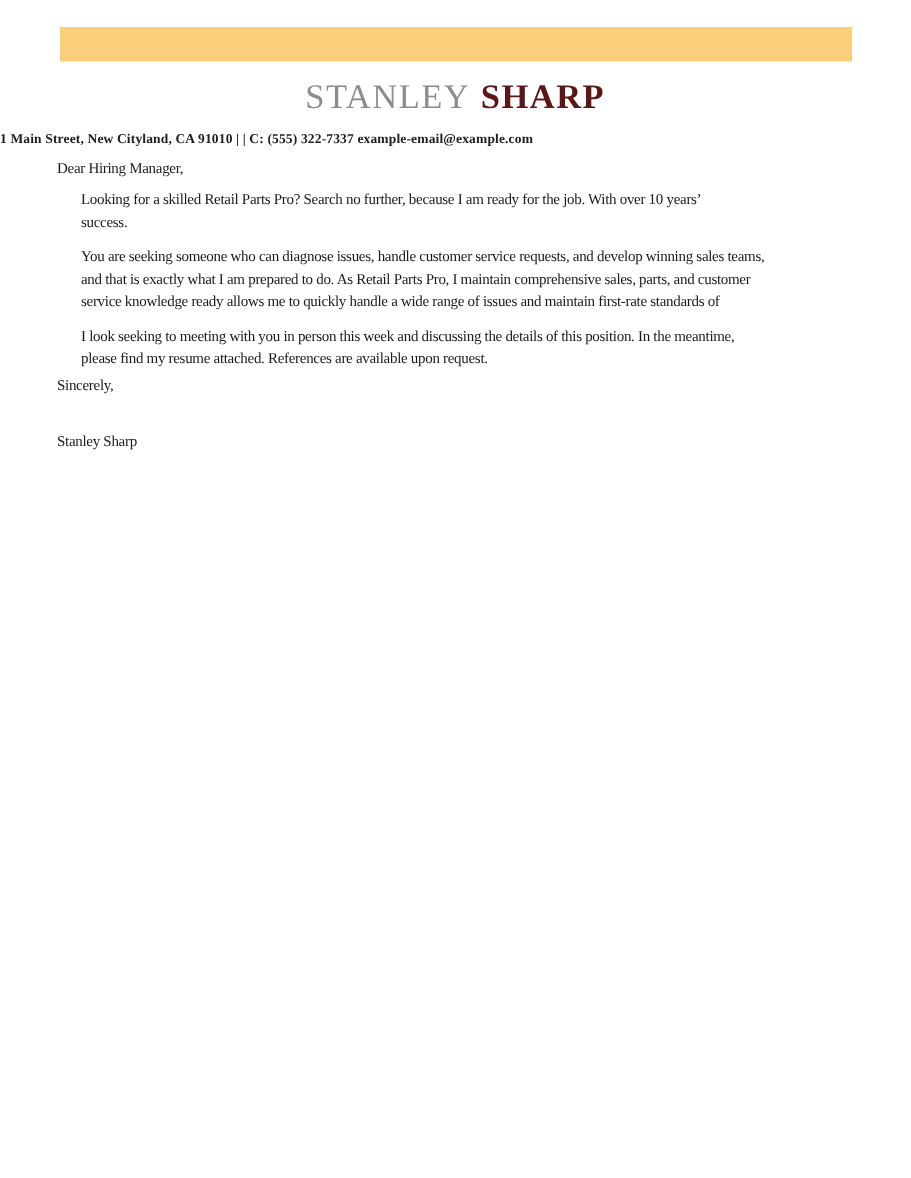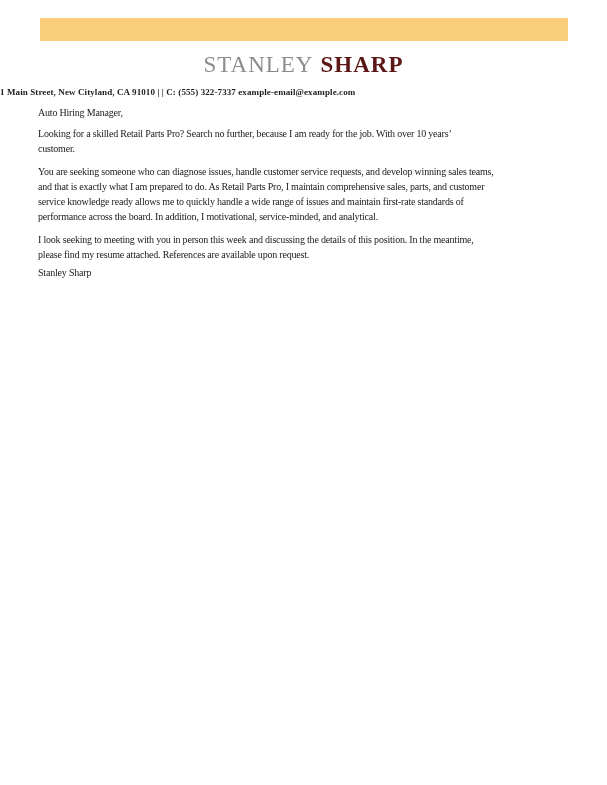--- a/index.html
+++ b/index.html
@@ -48,57 +48,57 @@
     left: 38px;
     top: 105px;
     width: 545px;
     font-size: 10px;
     line-height: 15px;
     letter-spacing: -0.2px;
     color: #1a1a1a;
   }
   .ln { white-space: nowrap; }
   .salutation { margin: 0 0 6px 0; }
-  .para { margin: 0 0 8px 0; }
+  .para { margin: 0 0 8px 16px; }
   .para.last { margin-bottom: 3px; }
   .closing { margin: 0 0 22px 0; }
   .signature { margin: 0; }
 </style>
 </head>
 <body>
 
 <div class="page">
 
   <div class="banner" style="background: rgb(251, 206, 123);"></div>
 
   <div class="name">
     <span class="first" style="color: rgb(140, 140, 140);">STANLEY</span><span class="last" style="color: rgb(91, 22, 22);">SHARP</span>
   </div>
 
   <div class="contact">1 Main Street, New Cityland, CA 91010 | | C: (555) 322-7337 example-email@example.com</div>
 
   <div class="letter-body" style="color: rgb(26, 26, 26);">
 
-    <div class="salutation">Auto Hiring Manager,</div>
+    <div class="salutation">Dear Hiring Manager,</div>
 
     <div class="para">
       <div class="ln">Looking for a skilled Retail Parts Pro? Search no further, because I am ready for the job. With over 10 years’</div>
-      <div class="ln">customer.</div>
+      <div class="ln">success.</div>
     </div>
 
     <div class="para">
       <div class="ln">You are seeking someone who can diagnose issues, handle customer service requests, and develop winning sales teams,</div>
       <div class="ln">and that is exactly what I am prepared to do. As Retail Parts Pro, I maintain comprehensive sales, parts, and customer</div>
       <div class="ln">service knowledge ready allows me to quickly handle a wide range of issues and maintain first-rate standards of</div>
-      <div class="ln">performance across the board. In addition, I motivational, service-minded, and analytical.</div>
     </div>
 
     <div class="para last">
       <div class="ln">I look seeking to meeting with you in person this week and discussing the details of this position. In the meantime,</div>
       <div class="ln">please find my resume attached. References are available upon request.</div>
     </div>
 
+    <div class="closing">Sincerely,</div>
 
     <div class="signature">Stanley Sharp</div>
 
   </div>
 
 </div>
 
 </body></html>

